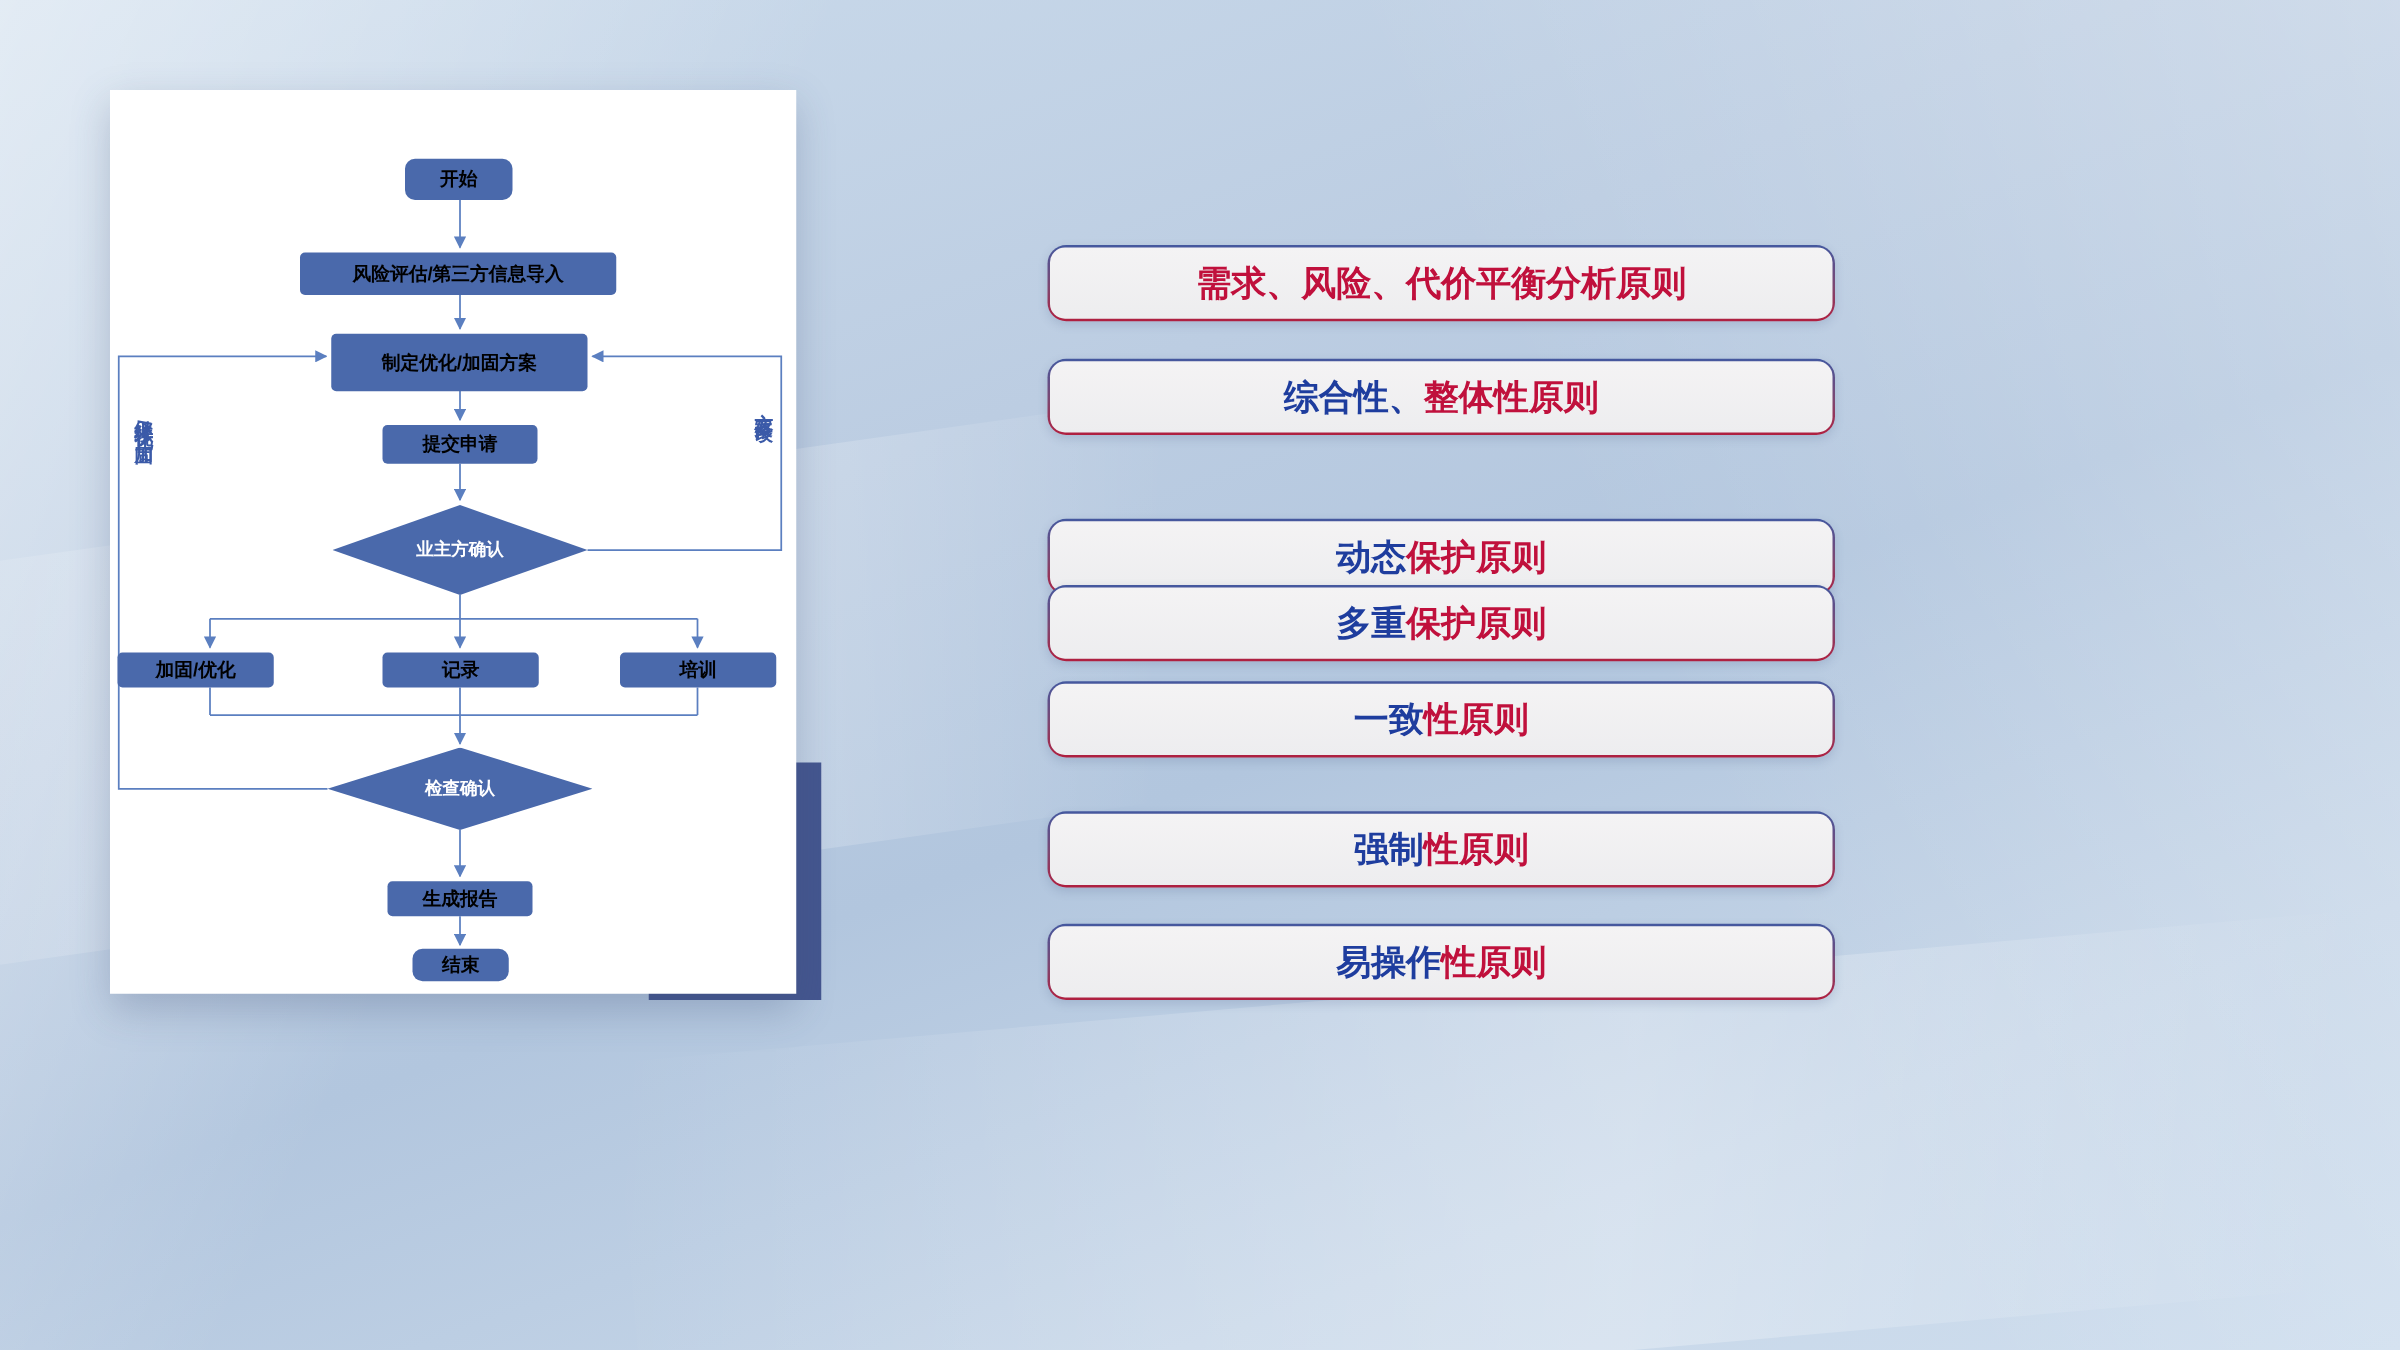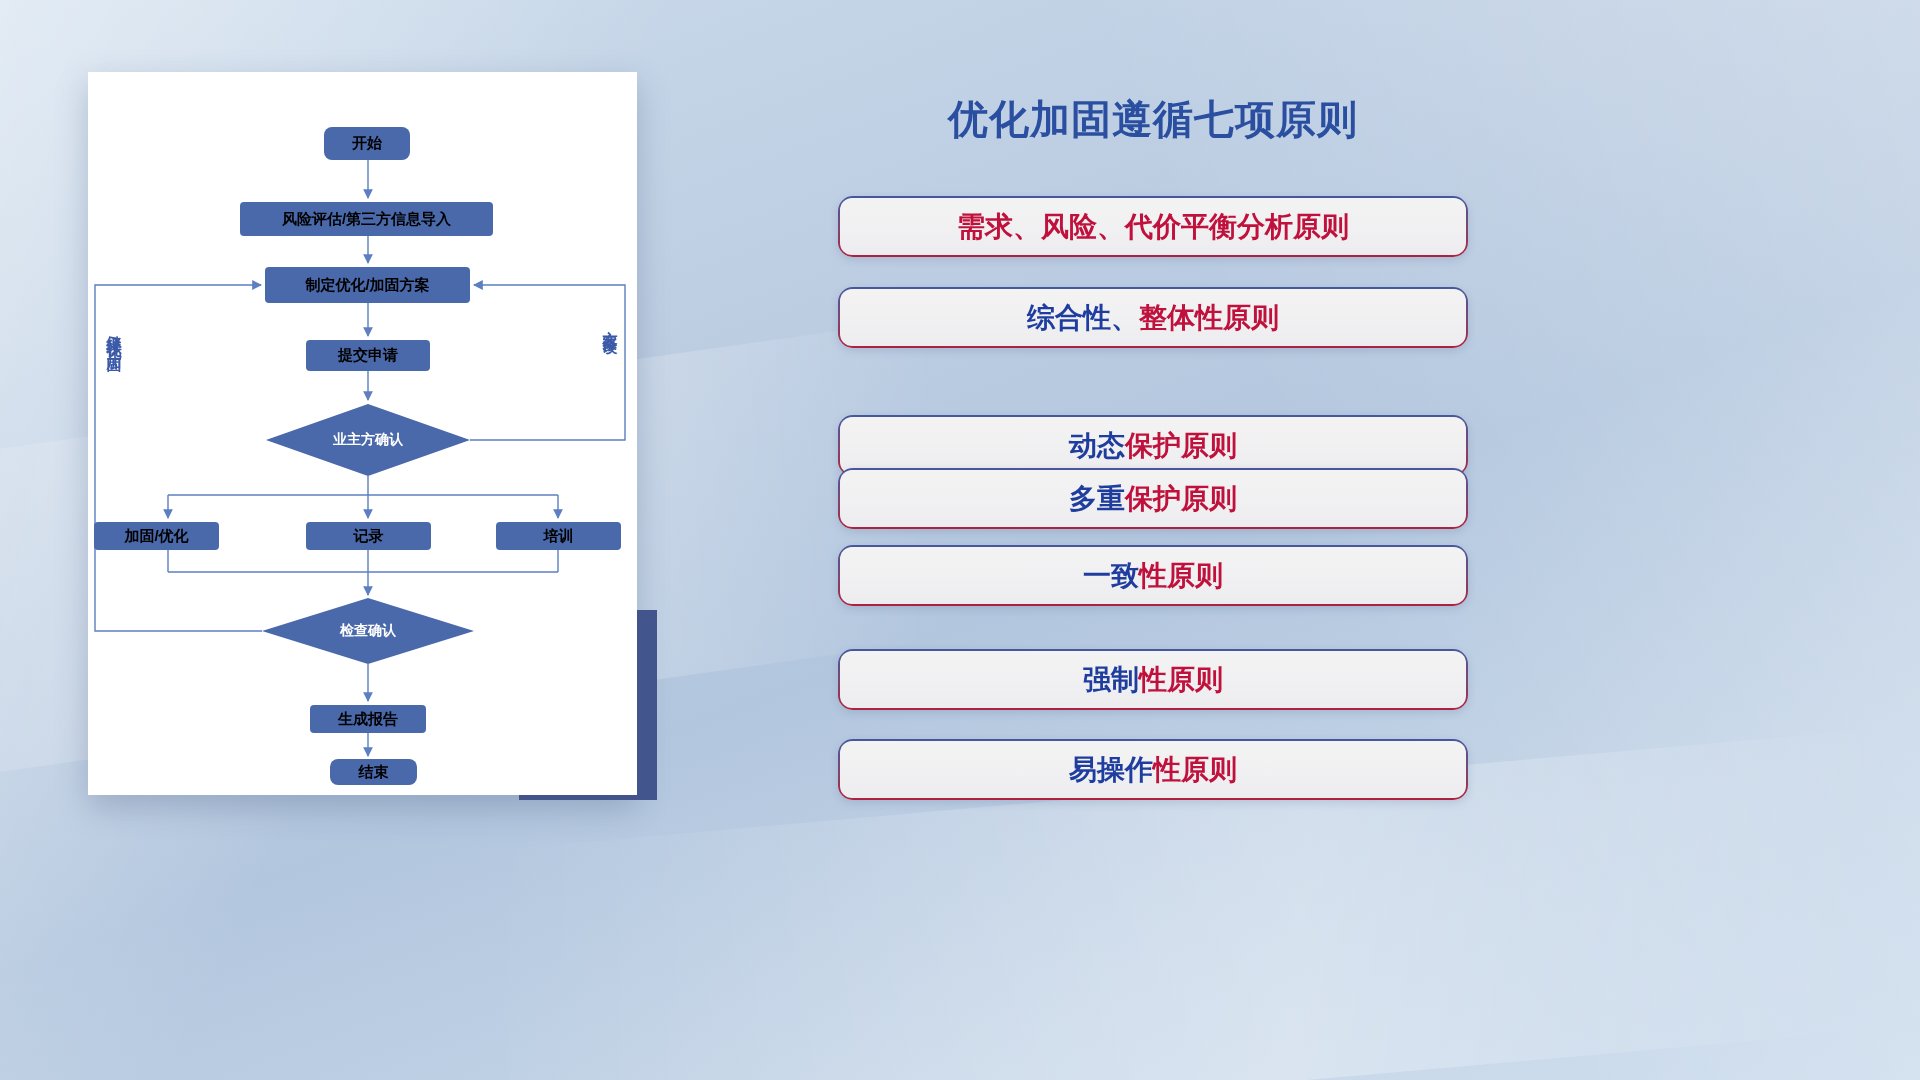--- a/index.html
+++ b/index.html
@@ -91,21 +91,21 @@
 
         <polyline points="174,559 7,559 7,213 173,213" marker-end="url(#arrow)"></polyline>
         <polyline points="382,368 537,368 537,213 386,213" marker-end="url(#arrow)"></polyline>
       </g>
     </svg>
 
     <div class="node pill" style="left:236px;top:55px;width:86px;height:33px;">开始</div>
 
     <div class="node" style="left:152px;top:130px;width:253px;height:34px;">风险评估/第三方信息导入</div>
 
-    <div class="node" style="left:177px;top:195px;width:205px;height:36px;">制定优化/加固方案</div>
+    <div class="node" style="left:177px;top:195px;width:205px;height:46px;">制定优化/加固方案</div>
 
     <div class="node" style="left:218px;top:268px;width:124px;height:31px;">提交申请</div>
 
     <div class="diamond" style="left:178px;top:332px;width:204px;height:72px;text-align:center;">
       <div class="shape"></div>
       <span>业主方确认</span>
     </div>
 
     <div class="node" style="left:6px;top:450px;width:125px;height:28px;">加固/优化</div>
 
@@ -113,29 +113,28 @@
 
     <div class="node" style="left:408px;top:450px;width:125px;height:28px;">培训</div>
 
     <div class="diamond" style="left:174px;top:526px;width:212px;height:66px;">
       <div class="shape"></div>
       <span>检查确认</span>
     </div>
 
     <div class="node" style="left:222px;top:633px;width:116px;height:28px;">生成报告</div>
 
-    <div class="node pill" style="left:242px;top:687px;width:87px;height:26px;text-align:right;">结束</div>
+    <div class="node pill" style="left:242px;top:687px;width:77px;height:26px;text-align:right;">结束</div>
 
     <div class="vlabel" style="left:16px;top:252px;">继续优化/加固</div>
 
     <div class="vlabel" style="left:512px;top:246px;">方案修改</div>
   </div>
 
   <div class="right-panel">
-    <div class="slide-title">优化加固遵循七项原则</div>
 
     <div class="principle" style="top:287px;">
       <div class="inner">
         <span class="seg-blue">综合性、</span>
           <span class="seg-red">整体性原则</span>
       </div>
     </div>
     <div class="principle" style="top:196px;">
       <div class="inner">
         <span class="seg-blue"></span>

